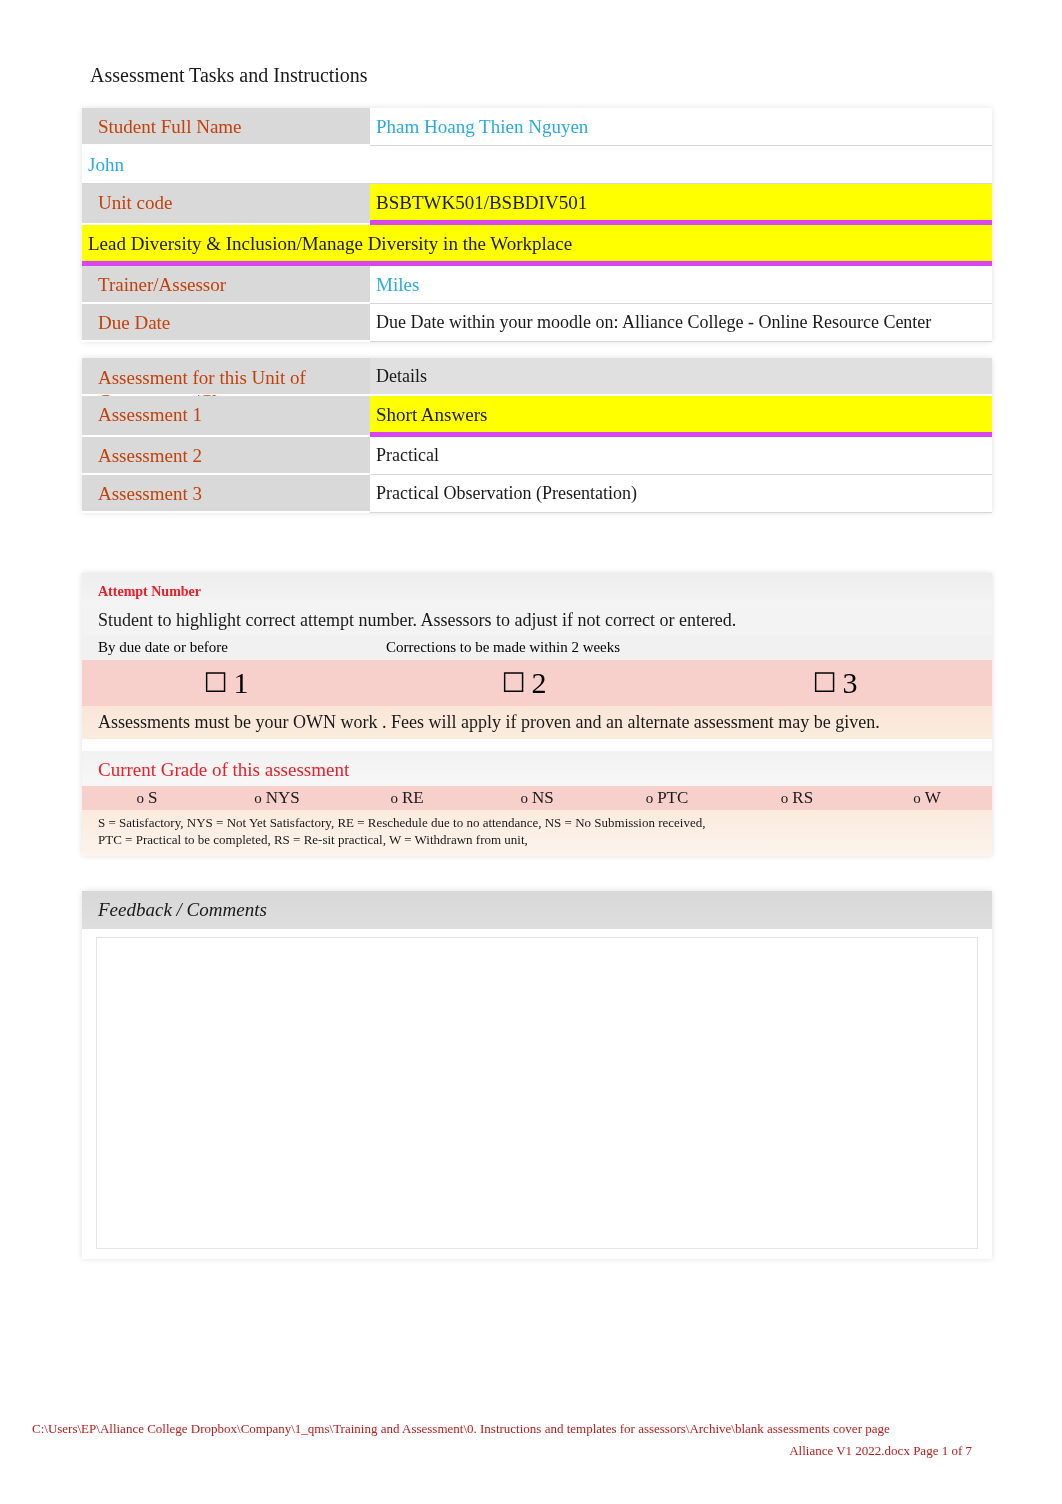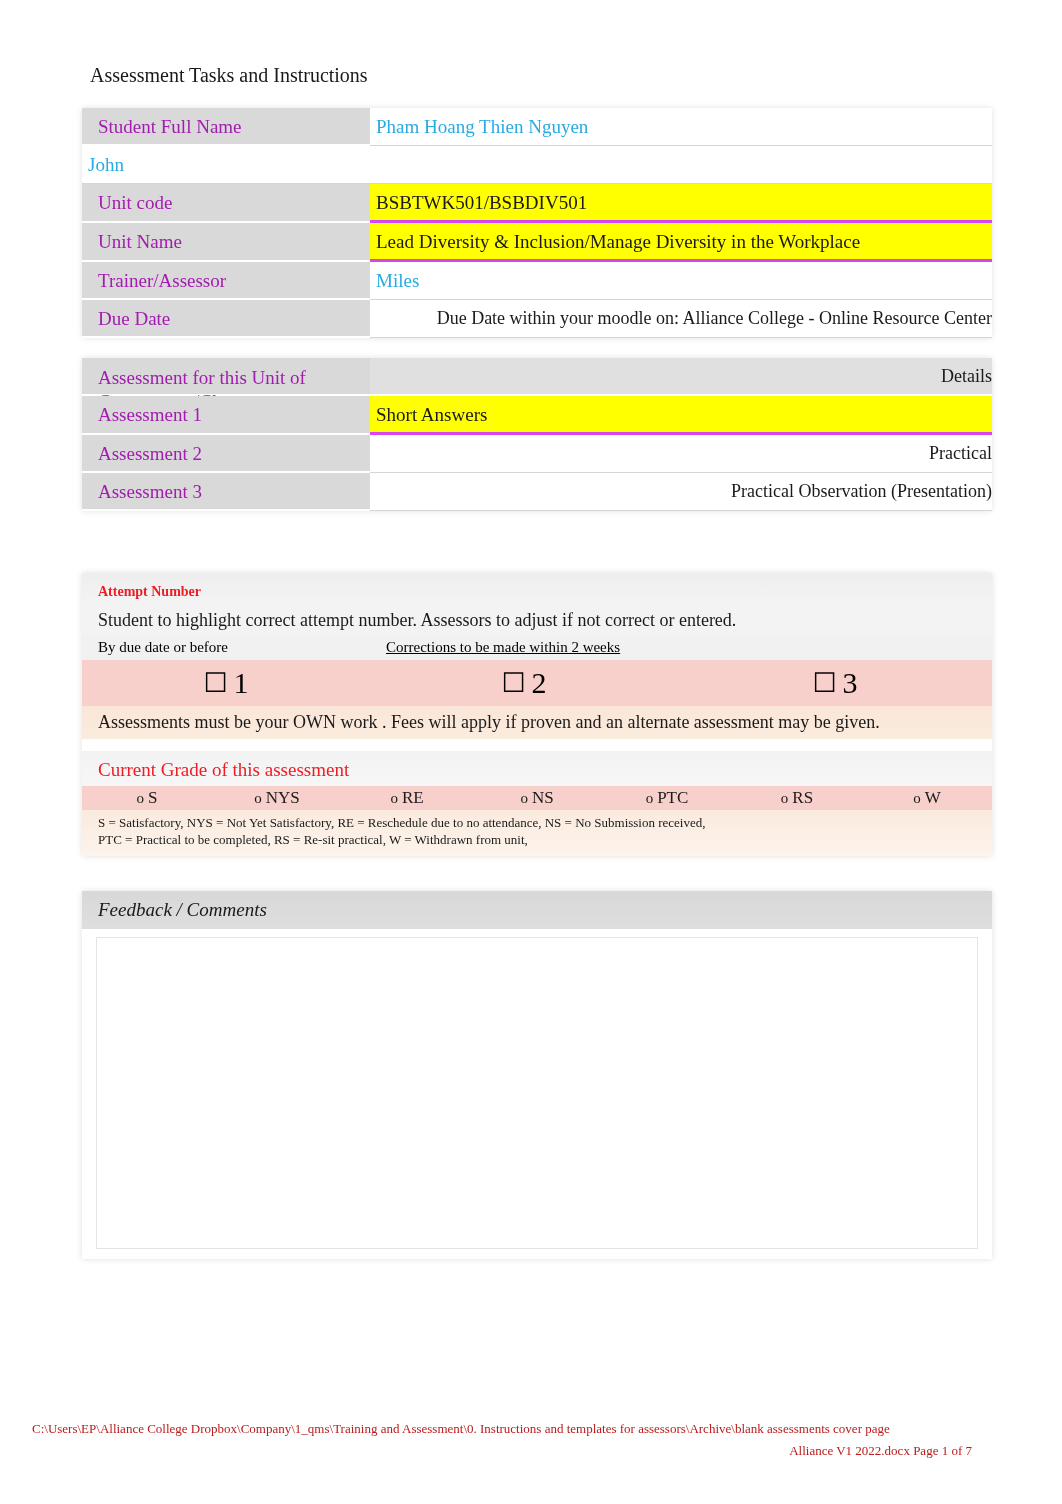--- a/index.html
+++ b/index.html
@@ -47,38 +47,38 @@
   }
   .tlabel {
     width: 288px;
     flex: 0 0 288px;
     background: #d9d9d9;
     border-bottom: 2px solid #ffffff;
     padding: 6px 0 5px 16px;
     font-size: 19px;
     line-height: 25px;
     box-sizing: border-box;
-    color: #a21caf;
+    color: #c2410c;
   }
   .tval {
     flex: 1 1 auto;
     border-bottom: 1px solid #d6d6d6;
     padding: 6px 0 5px 6px;
     font-size: 19px;
     line-height: 25px;
     box-sizing: border-box;
     background: #ffffff;
     color: #1a1a1a;
   }
   .tval.blue { color: #29abe2; }
   .tval.hl {
     background: #ffff00;
-    border-bottom: 3px solid #d946ef;
-  }
-  .tval.plain { color: #1a1a1a; font-size: 18px; text-align: right; }
+    border-bottom: 5px solid #d946ef;
+  }
+  .tval.plain { color: #1a1a1a; font-size: 18px; }
   .tlabel.tall { padding-top: 8px; }
   .tlabel.twoline { line-height: 24px; }
 
   
   #table-student { top: 108px; }
 
   
   #table-assessments { top: 358px; }
   #table-assessments .tlabel { font-size: 19px; }
 
@@ -112,21 +112,21 @@
     background: #f1f1f1;
     font-size: 15px;
     line-height: 22px;
     align-items: center;
   }
   .grow-cols > div {
     padding: 1px 0 2px 16px;
     box-sizing: border-box;
   }
   .col-a { width: 288px; flex: 0 0 288px; }
-  .col-b { width: 308px; flex: 0 0 308px; text-decoration: underline; }
+  .col-b { width: 308px; flex: 0 0 308px; }
   .col-c { flex: 1 1 auto; }
 
   .attempt-row {
     display: flex;
     background: #f7cfcb;
     height: 46px;
     align-items: center;
   }
   .attempt-cell {
     display: flex;
@@ -247,21 +247,20 @@
     <div class="trow">
       <div class="tval blue">John</div>
     </div>
 
     <div class="trow">
       <div class="tlabel">Unit code</div>
       <div class="tval hl">BSBTWK501/BSBDIV501</div>
     </div>
 
     <div class="trow">
-      <div class="tlabel">Unit Name</div>
       <div class="tval hl">Lead Diversity &amp; Inclusion/Manage Diversity in the Workplace</div>
     </div>
 
     <div class="trow">
       <div class="tlabel">Trainer/Assessor</div>
       <div class="tval blue">Miles</div>
     </div>
 
     <div class="trow">
       <div class="tlabel">Due Date</div>

